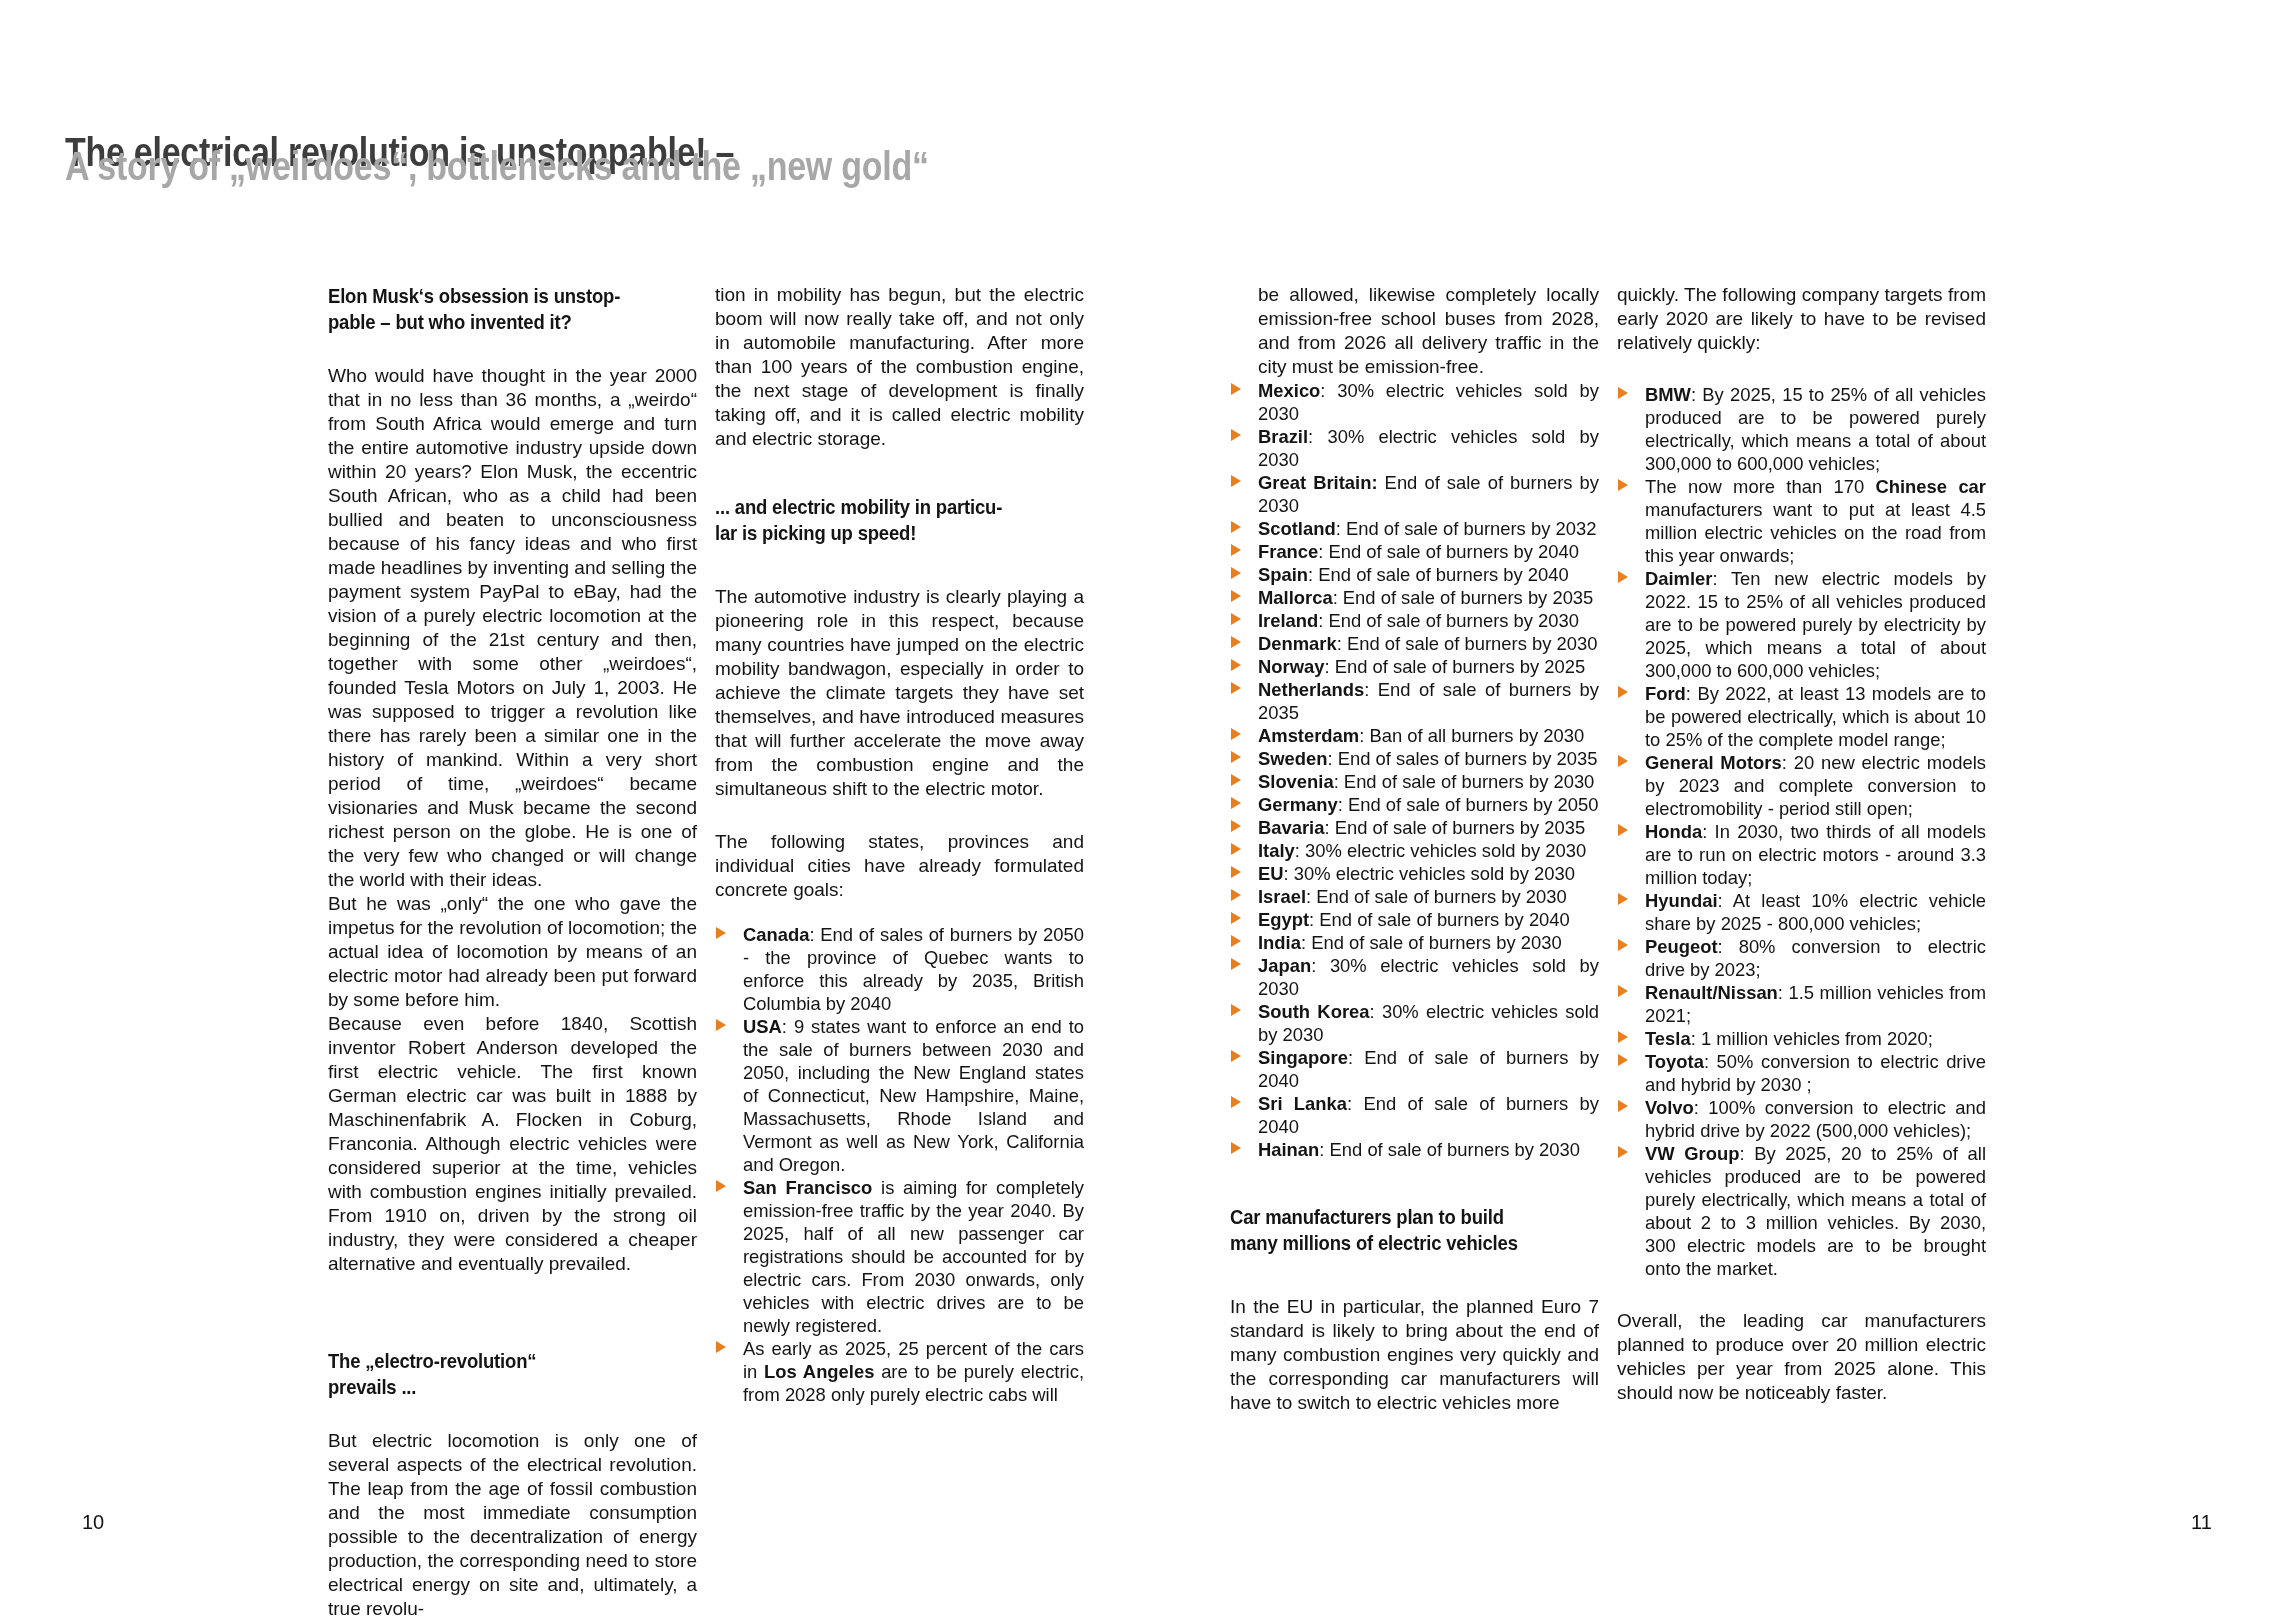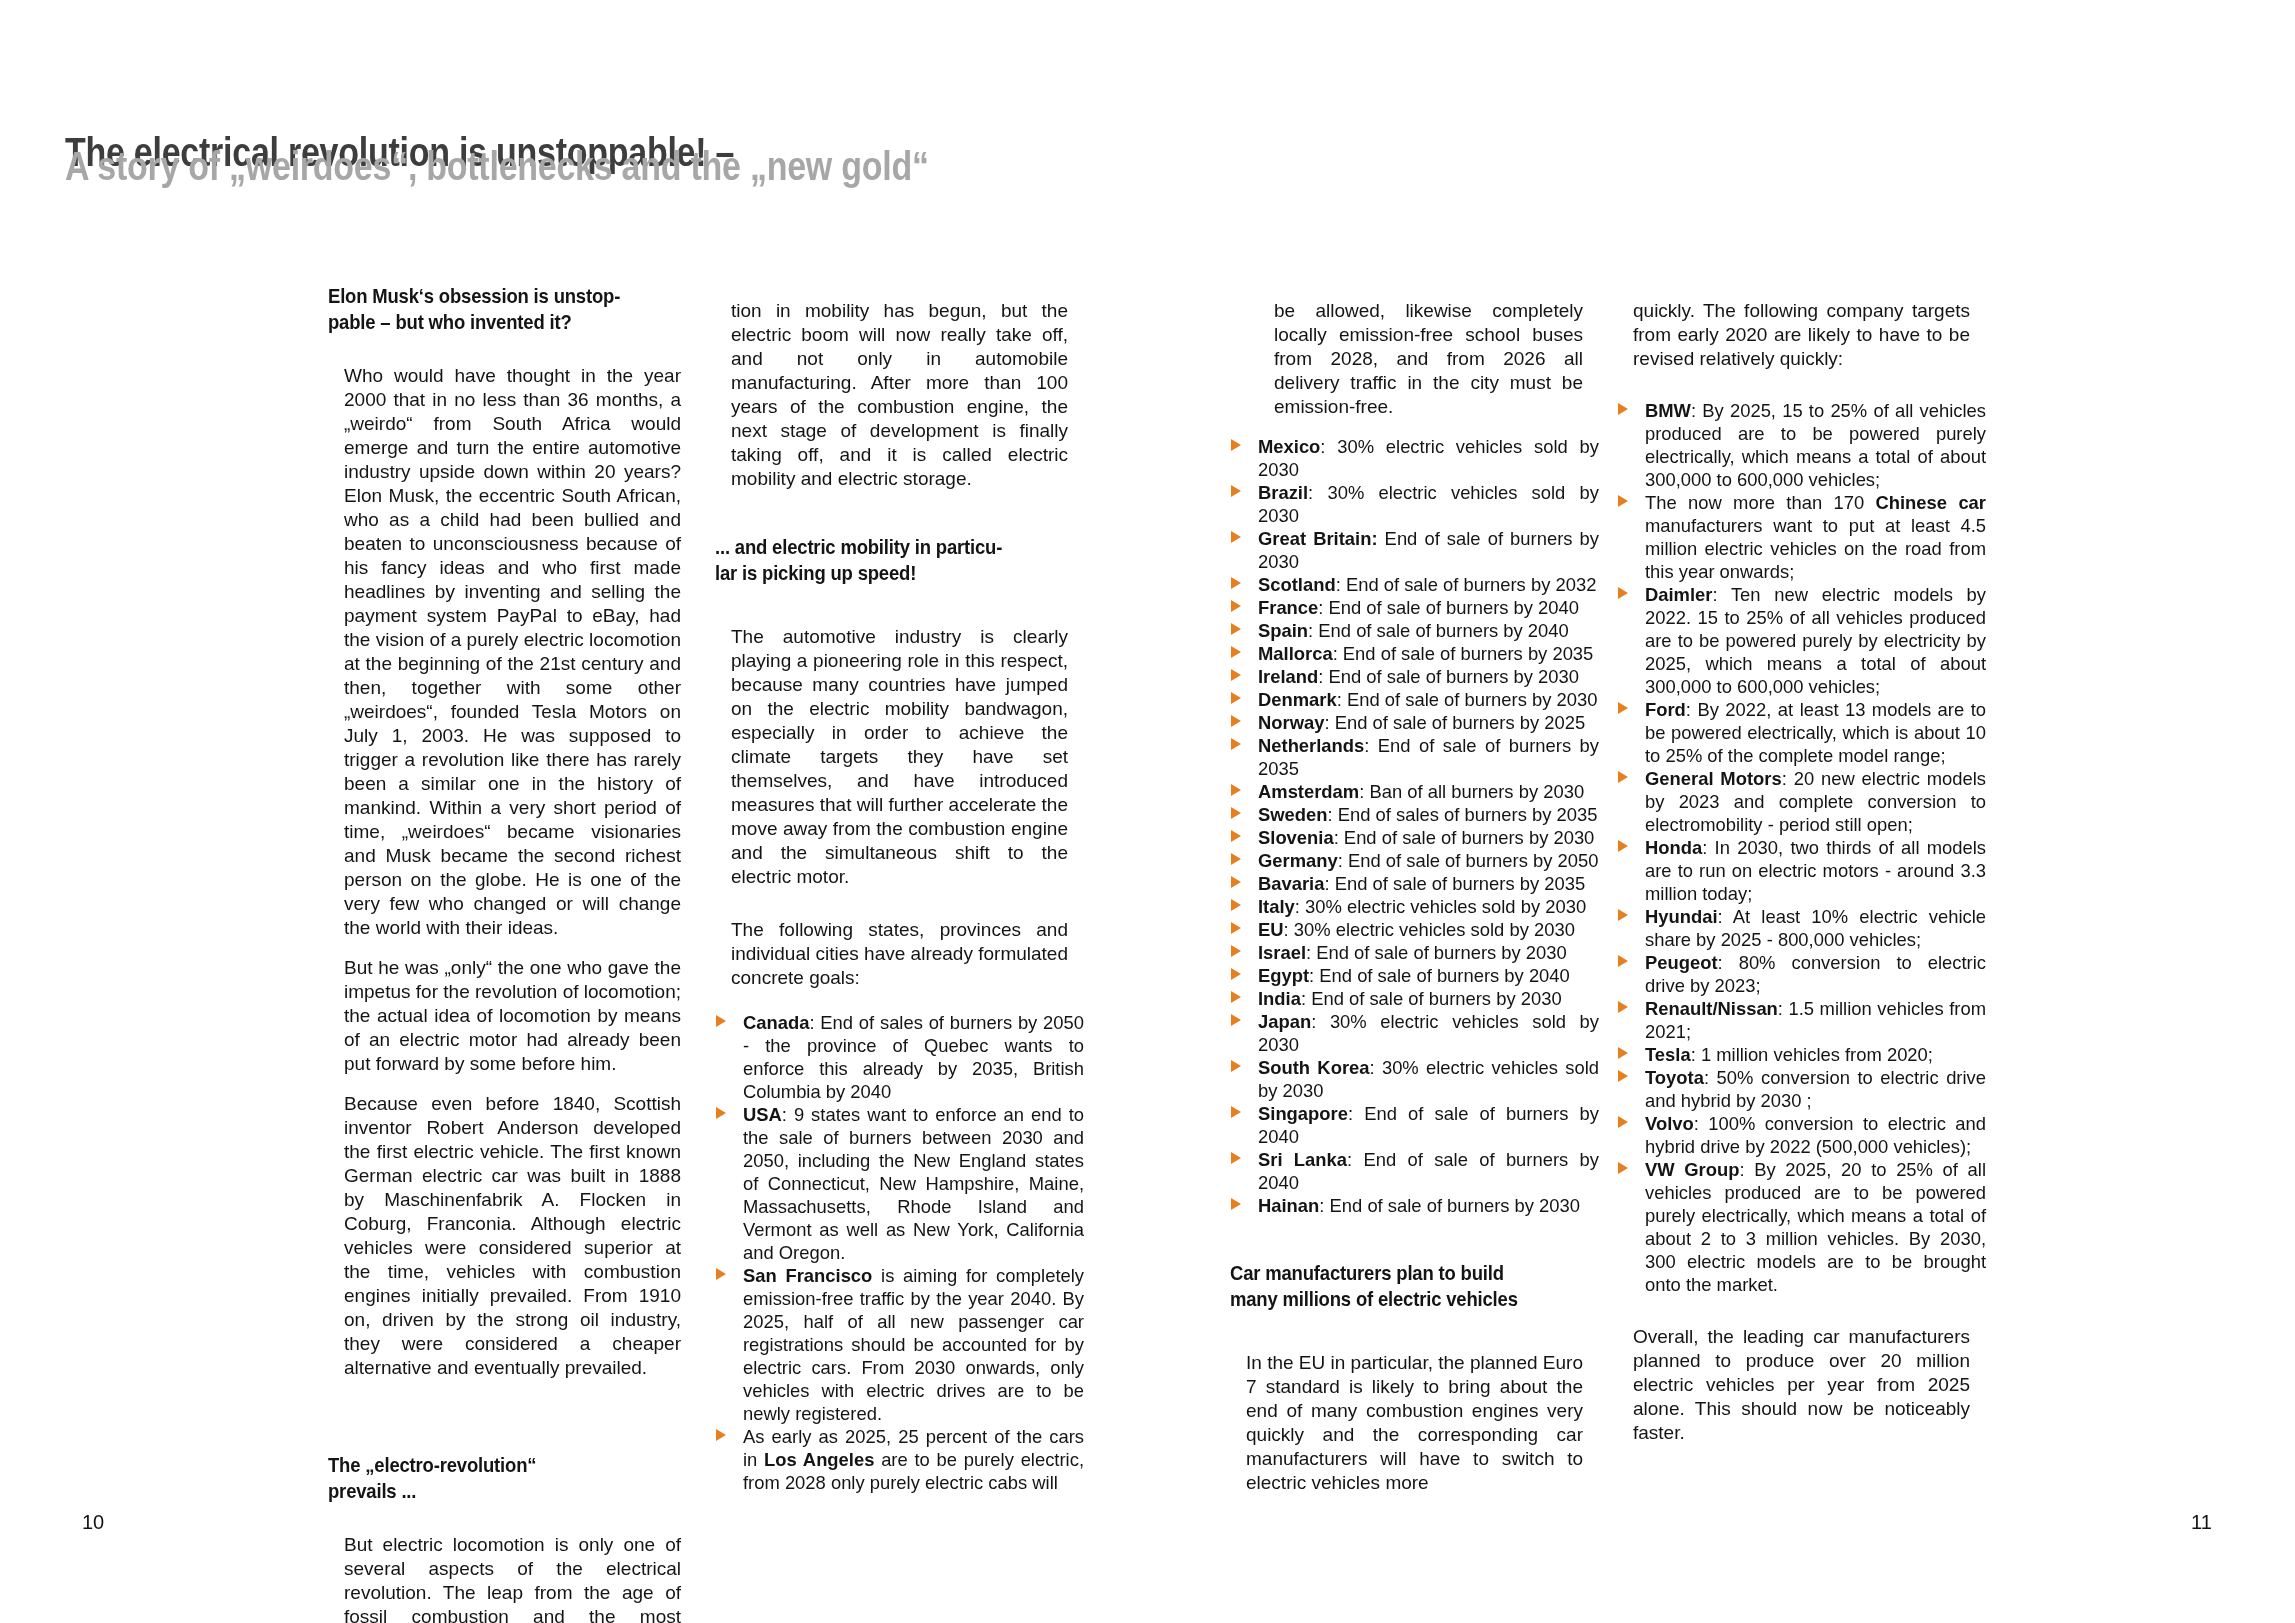--- a/index.html
+++ b/index.html
@@ -12,21 +12,21 @@
     overflow:hidden;
   }
   .title{position:absolute;left:65px;white-space:nowrap;font-weight:bold;font-size:40px;line-height:40px;}
   .t1{top:100px;color:var(--title-dark,#3d3d3d);margin-top:32px;}
   .t2{top:146px;color:var(--title-gray,#a7a7a7);}
   .cond{display:inline-block;transform:scaleX(0.85);transform-origin:0 50%;letter-spacing:-0.3px;}
   .col{
     position:absolute;top:283px;width:369px;
     font-size:19px;line-height:24px;text-align:justify;
   }
-  .col p{margin:16px;}
+  .col p{margin:0;}
   .col p.gap{margin-top:29px;}
   .h1col,.h2{
     font-weight:bold;font-size:21px;line-height:26px;text-align:left;
     white-space:pre;letter-spacing:-0.2px;
     transform:scaleX(0.88);transform-origin:0 0;
   }
   .h1col{margin:0 0 29px;}
   .h2{margin:43px 0 39px;}
   .h2.big{margin-top:72px;margin-bottom:29px;}
   .pcont{padding-left:28px;}

